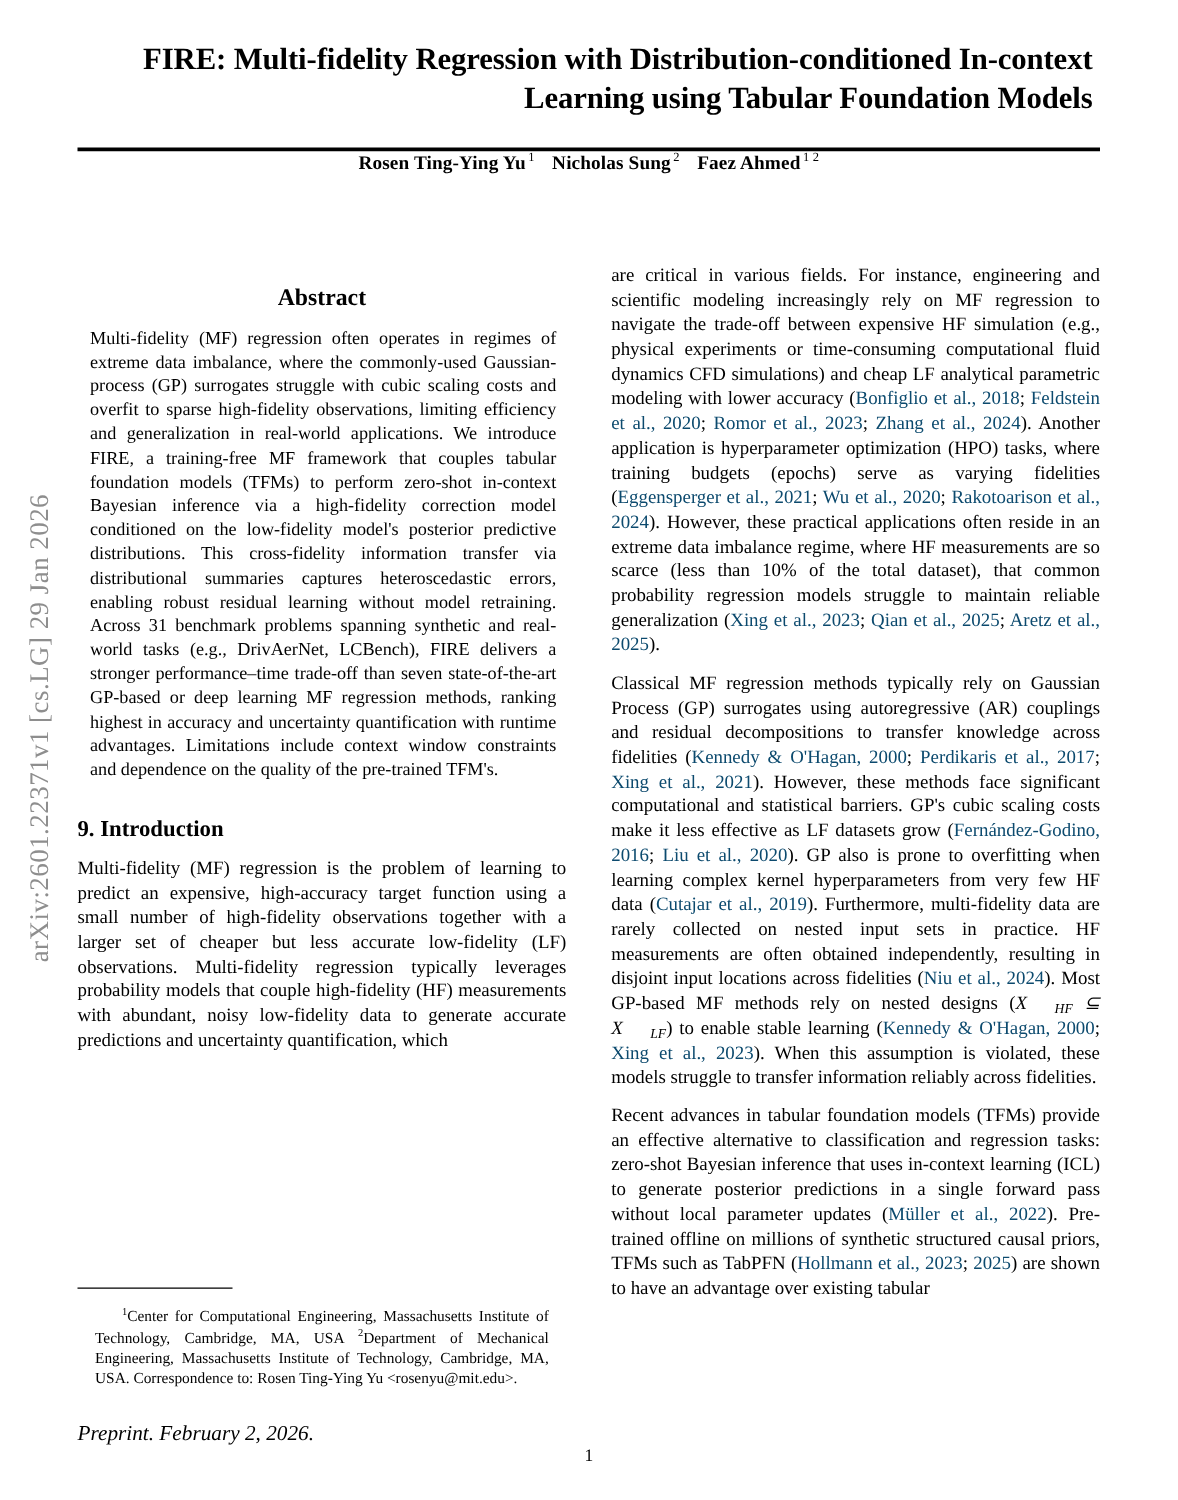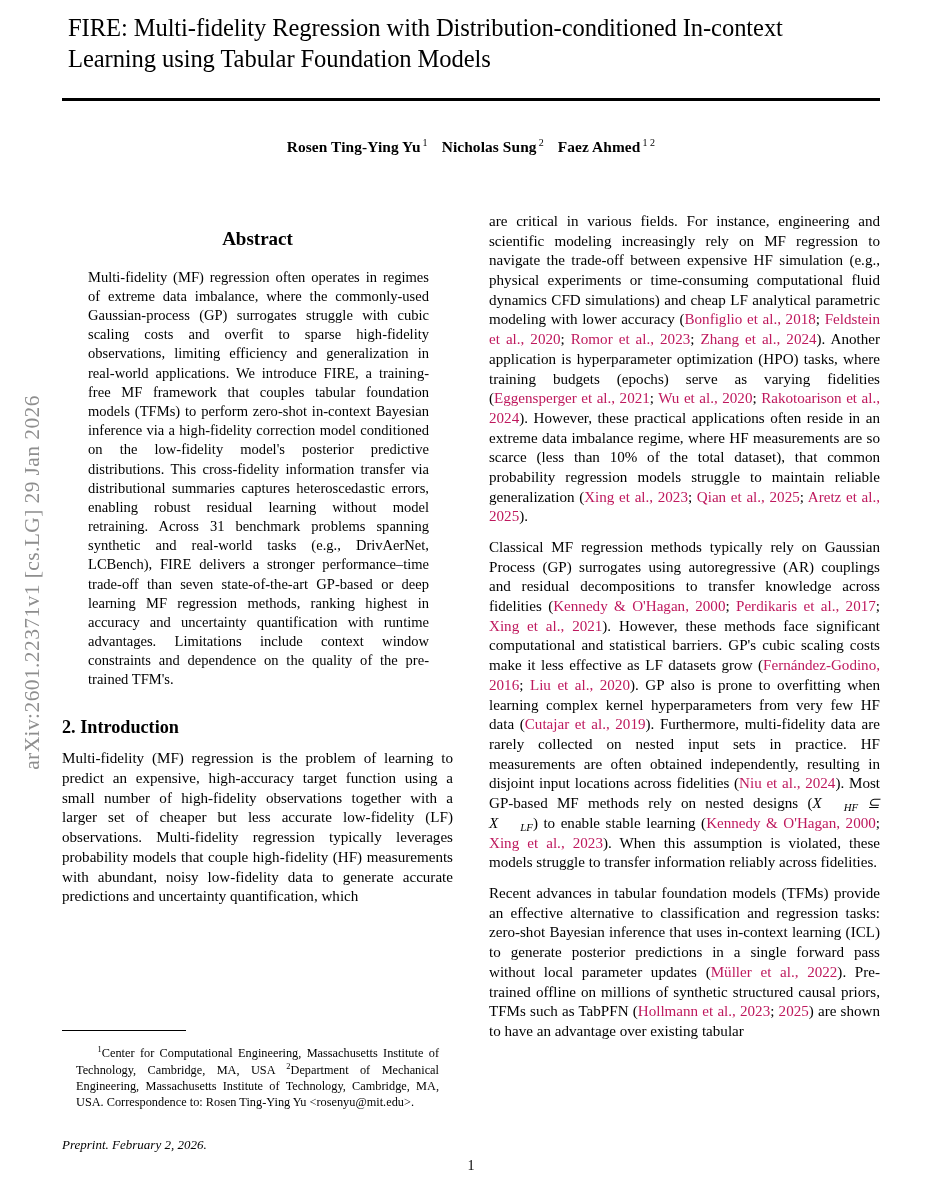--- a/index.html
+++ b/index.html
@@ -42,39 +42,38 @@
   #content {
     position: absolute;
     left: 62px;
     top: 0;
     width: 818px;
     height: 1200px;
   }
 
   
   #title {
-    margin-top: 12px;
-    text-align: left;
-    font-weight: normal;
+    margin-top: 32px;
+    text-align: right;
+    font-weight: bold;
     font-size: 24.6px;
     line-height: 1.28;
     letter-spacing: -0.1px;
     padding: 0 6px;
   }
 
   #title-rule {
     margin-top: 23px;
     height: 3px;
     background: #000000;
     width: 100%;
   }
 
   
   #authors {
-    margin-top: 36px;
     text-align: center;
     font-weight: bold;
     font-size: 15.4px;
     letter-spacing: 0.1px;
   }
   #authors .sep { display: inline-block; width: 14px; }
   sup.aff {
     font-size: 10px;
     font-weight: normal;
     vertical-align: super;
@@ -102,38 +101,38 @@
   h2.abstract-head {
     margin: 15px 0 10px 0;
     text-align: center;
     font-size: 19px;
     font-weight: bold;
   }
   .abstract-body {
     font-size: 14.55px;
     line-height: 1.318;
     text-align: justify;
-    margin: 16px;
+    margin: 0;
     padding: 0 8px 0 10px;
   }
 
   h2.section-head {
     font-size: 18.2px;
     font-weight: bold;
     margin: 27px 0 11px 0;
     text-align: left;
     line-height: 1.2;
   }
   p.para {
     margin: 0 0 11px 0;
     text-align: justify;
   }
   p.para:last-child { margin-bottom: 0; }
 
-  .cite { color: #be185d; }
+  .cite { color: #0c4a6e; }
 
   
   .mathit { font-style: italic; font-family: "Liberation Serif", serif; }
   .sub { font-size: 0.72em; vertical-align: -0.25em; margin-left: 22px; }
 
   
   #footnote-wrap {
     position: absolute;
     left: 0;
     top: 1030px;
@@ -150,21 +149,21 @@
     line-height: 1.285;
     text-align: justify;
     margin: 14px;
   }
   #footnote sup {
     font-size: 8.4px;
     vertical-align: super;
   }
   #preprint {
     margin-top: 27px;
-    font-size: 13px;
+    font-size: 17px;
     font-style: italic;
   }
 
   
   #page-number {
     position: absolute;
     left: 0;
     top: 1158px;
     width: 818px;
     text-align: center;
@@ -189,21 +188,21 @@
     </div>
 
     <div id="columns">
 
       <div class="col" id="col-left">
 
         <h2 class="abstract-head">Abstract</h2>
 
         <p class="abstract-body">Multi-fidelity (MF) regression often operates in regimes of extreme data imbalance, where the commonly-used Gaussian-process (GP) surrogates struggle with cubic scaling costs and overfit to sparse high-fidelity observations, limiting efficiency and generalization in real-world applications. We introduce FIRE, a training-free MF framework that couples tabular foundation models (TFMs) to perform zero-shot in-context Bayesian inference via a high-fidelity correction model conditioned on the low-fidelity model's posterior predictive distributions. This cross-fidelity information transfer via distributional summaries captures heteroscedastic errors, enabling robust residual learning without model retraining. Across 31 benchmark problems spanning synthetic and real-world tasks (e.g., DrivAerNet, LCBench), FIRE delivers a stronger performance–time trade-off than seven state-of-the-art GP-based or deep learning MF regression methods, ranking highest in accuracy and uncertainty quantification with runtime advantages. Limitations include context window constraints and dependence on the quality of the pre-trained TFM's.</p>
 
-        <h2 class="section-head">2. Introduction</h2>
+        <h2 class="section-head">9. Introduction</h2>
 
         <p class="para">Multi-fidelity (MF) regression is the problem of learning to predict an expensive, high-accuracy target function using a small number of high-fidelity observations together with a larger set of cheaper but less accurate low-fidelity (LF) observations. Multi-fidelity regression typically leverages probability models that couple high-fidelity (HF) measurements with abundant, noisy low-fidelity data to generate accurate predictions and uncertainty quantification, which</p>
       </div>
 
       <div class="col" id="col-right">
 
         <p class="para">
           <span>are critical in various fields. For instance, engineering and scientific modeling increasingly rely on MF regression to navigate the trade-off between expensive HF simulation (e.g., physical experiments or time-consuming computational fluid dynamics CFD simulations) and cheap LF analytical parametric modeling with lower accuracy (</span><span class="cite">Bonfiglio et al., 2018</span><span>; </span><span class="cite">Feldstein et al., 2020</span><span>; </span><span class="cite">Romor et al., 2023</span><span>; </span><span class="cite">Zhang et al., 2024</span><span>). Another application is hyperparameter optimization (HPO) tasks, where training budgets (epochs) serve as varying fidelities (</span><span class="cite">Eggensperger et al., 2021</span><span>; </span><span class="cite">Wu et al., 2020</span><span>; </span><span class="cite">Rakotoarison et al., 2024</span><span>). However, these practical applications often reside in an extreme data imbalance regime, where HF measurements are so scarce (less than 10% of the total dataset), that common probability regression models struggle to maintain reliable generalization (</span><span class="cite">Xing et al., 2023</span><span>; </span><span class="cite">Qian et al., 2025</span><span>; </span><span class="cite">Aretz et al., 2025</span><span>).</span>
         </p>
 

